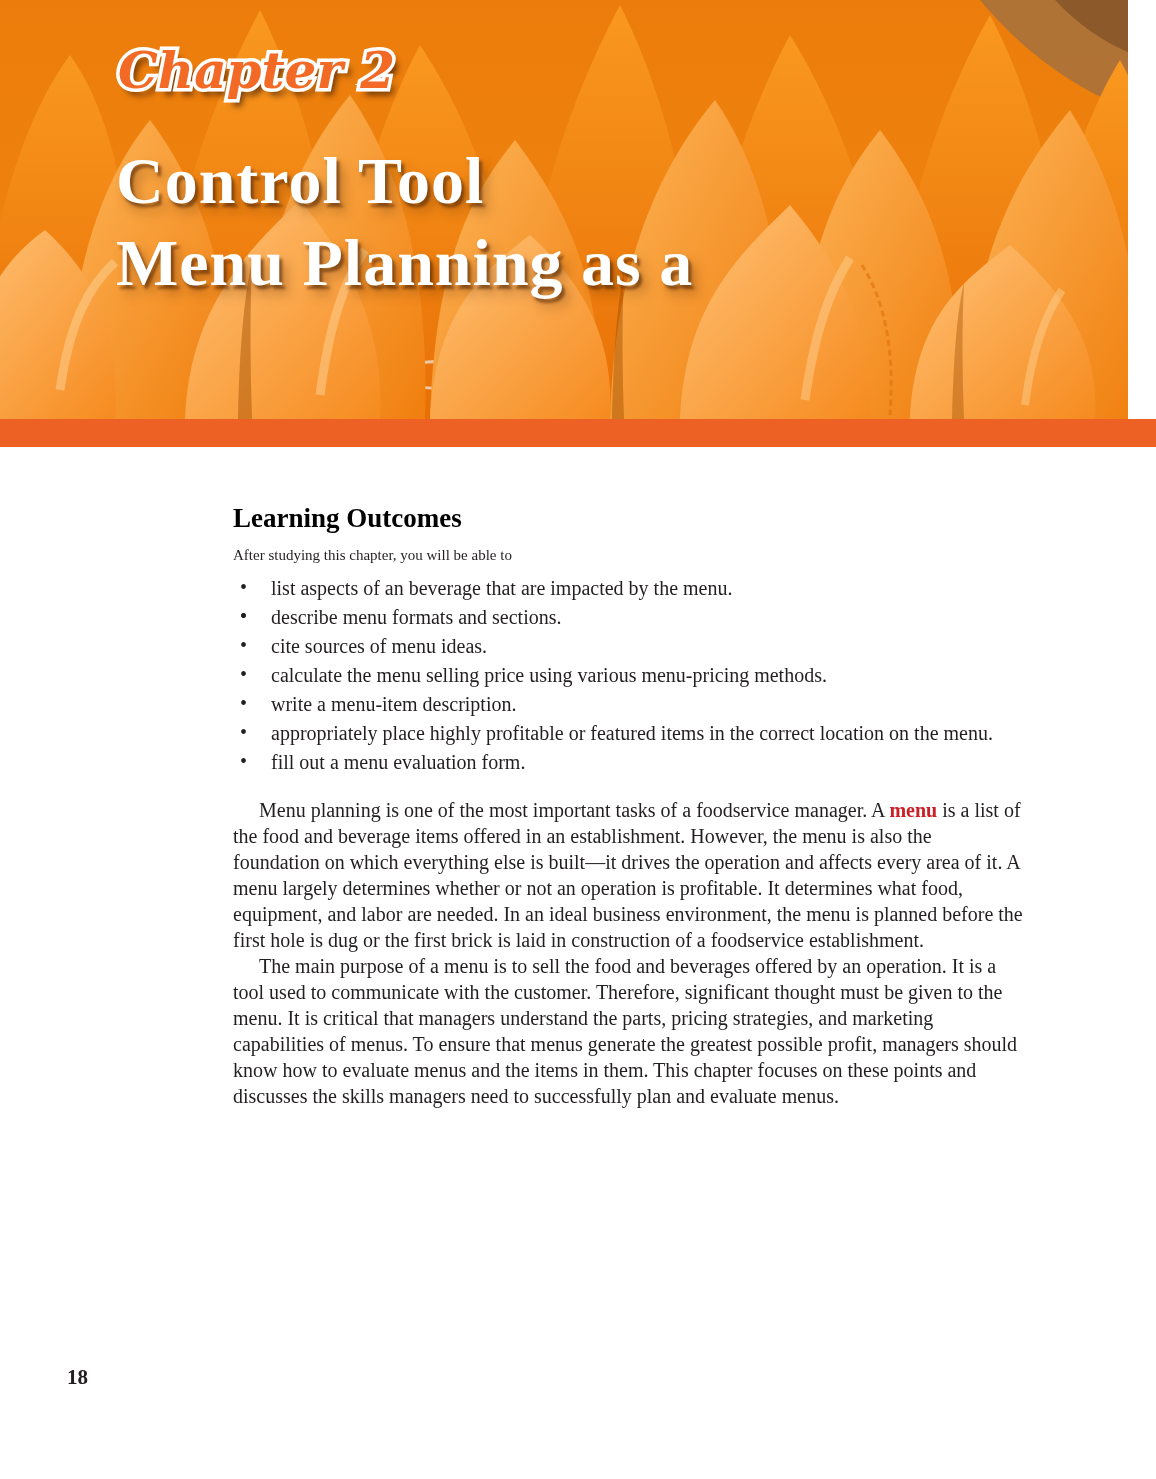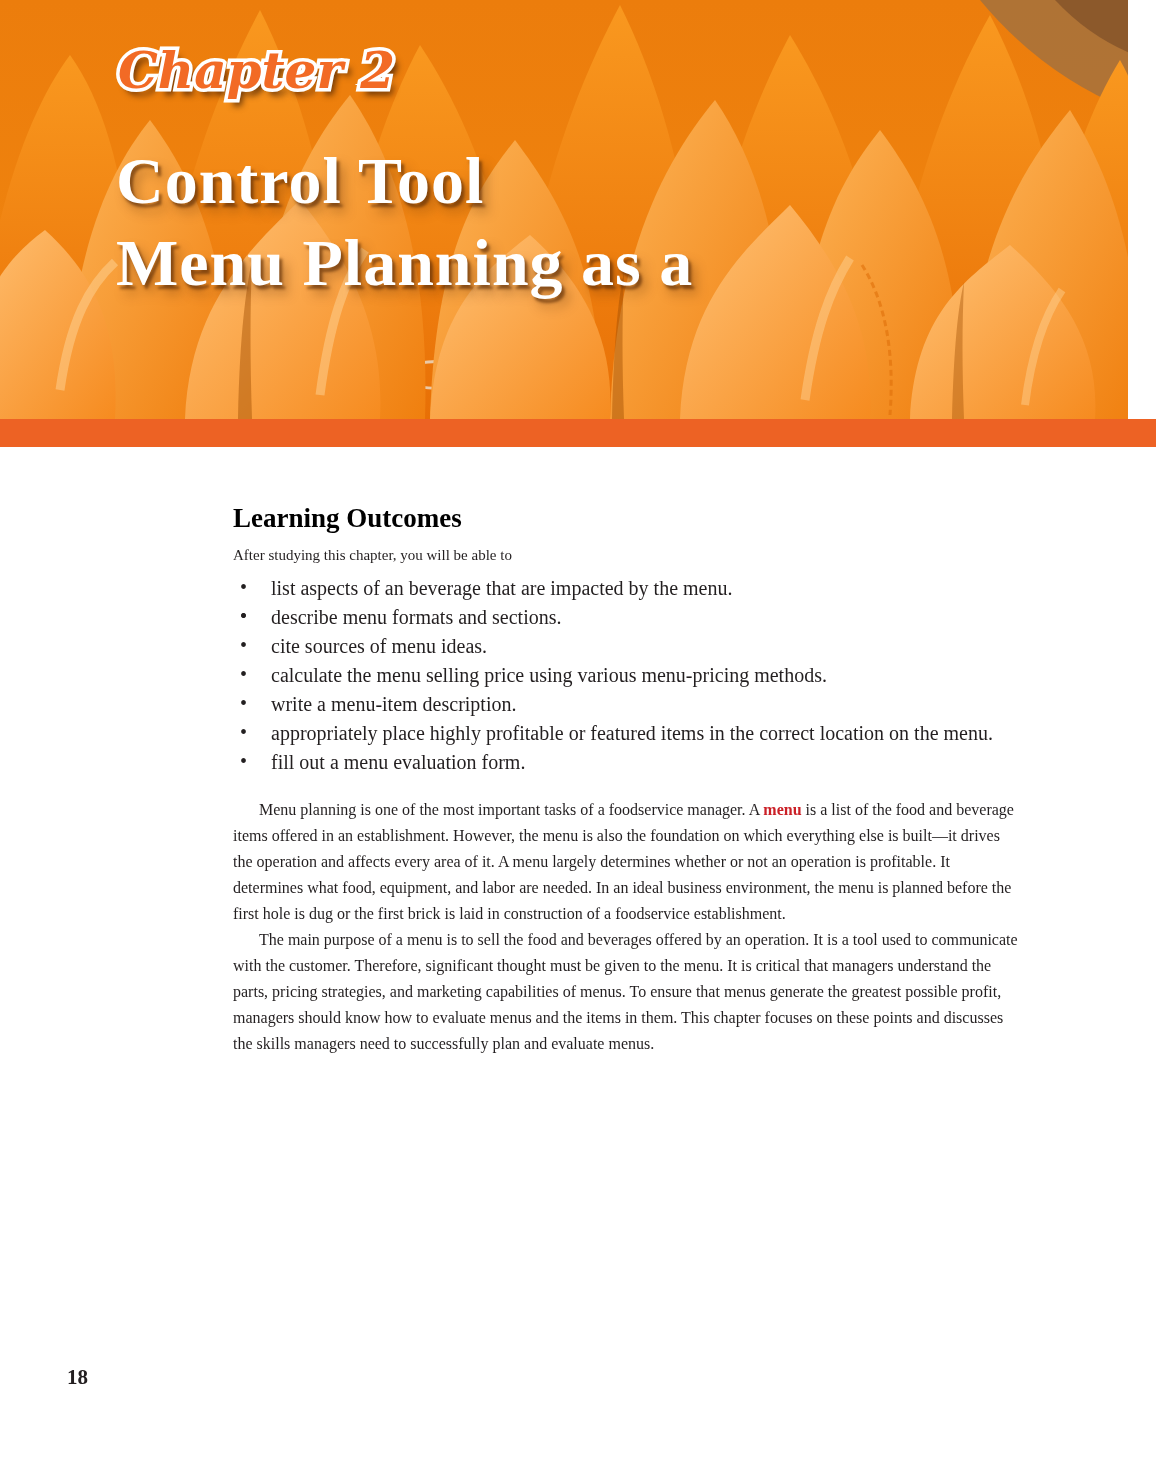--- a/index.html
+++ b/index.html
@@ -18,21 +18,21 @@
     font-size:66px;line-height:82px;letter-spacing:1px;
     text-shadow:3px 4px 3px rgba(92,44,8,.65),7px 9px 12px rgba(92,44,8,.35);}
   .band{position:absolute;top:419px;left:0;width:1156px;height:28px;background:#ed6224;}
   .content{position:absolute;left:233px;top:503px;width:790px;}
   .lo-head{margin:0 0 8px 0;font-size:27px;line-height:31px;font-weight:bold;color:#000000;}
   .intro{margin:0 0 7px 0;font-size:15px;line-height:26px;}
   .lo-list{list-style:none;margin:0;padding:0;font-size:20px;line-height:26px;}
   .lo-list li{position:relative;padding-left:38px;margin-bottom:3px;}
   .blt{position:absolute;left:7px;top:-1px;}
   .paras{margin-top:22px;}
-  .bodyp{margin:0;font-size:16px;line-height:26px;text-indent:26px;}
+  .bodyp{margin:0;font-size:20px;line-height:26px;text-indent:26px;}
   .term{color:#cb2027;font-weight:bold;}
   .pagenum{position:absolute;left:67px;top:1365px;font-size:21px;font-weight:bold;}
 </style>
 </head>
 <body>
 
 <div class="page">
 
   <div class="hero">
     <svg width="1156" height="419" viewBox="0 0 1156 419" preserveAspectRatio="none">

